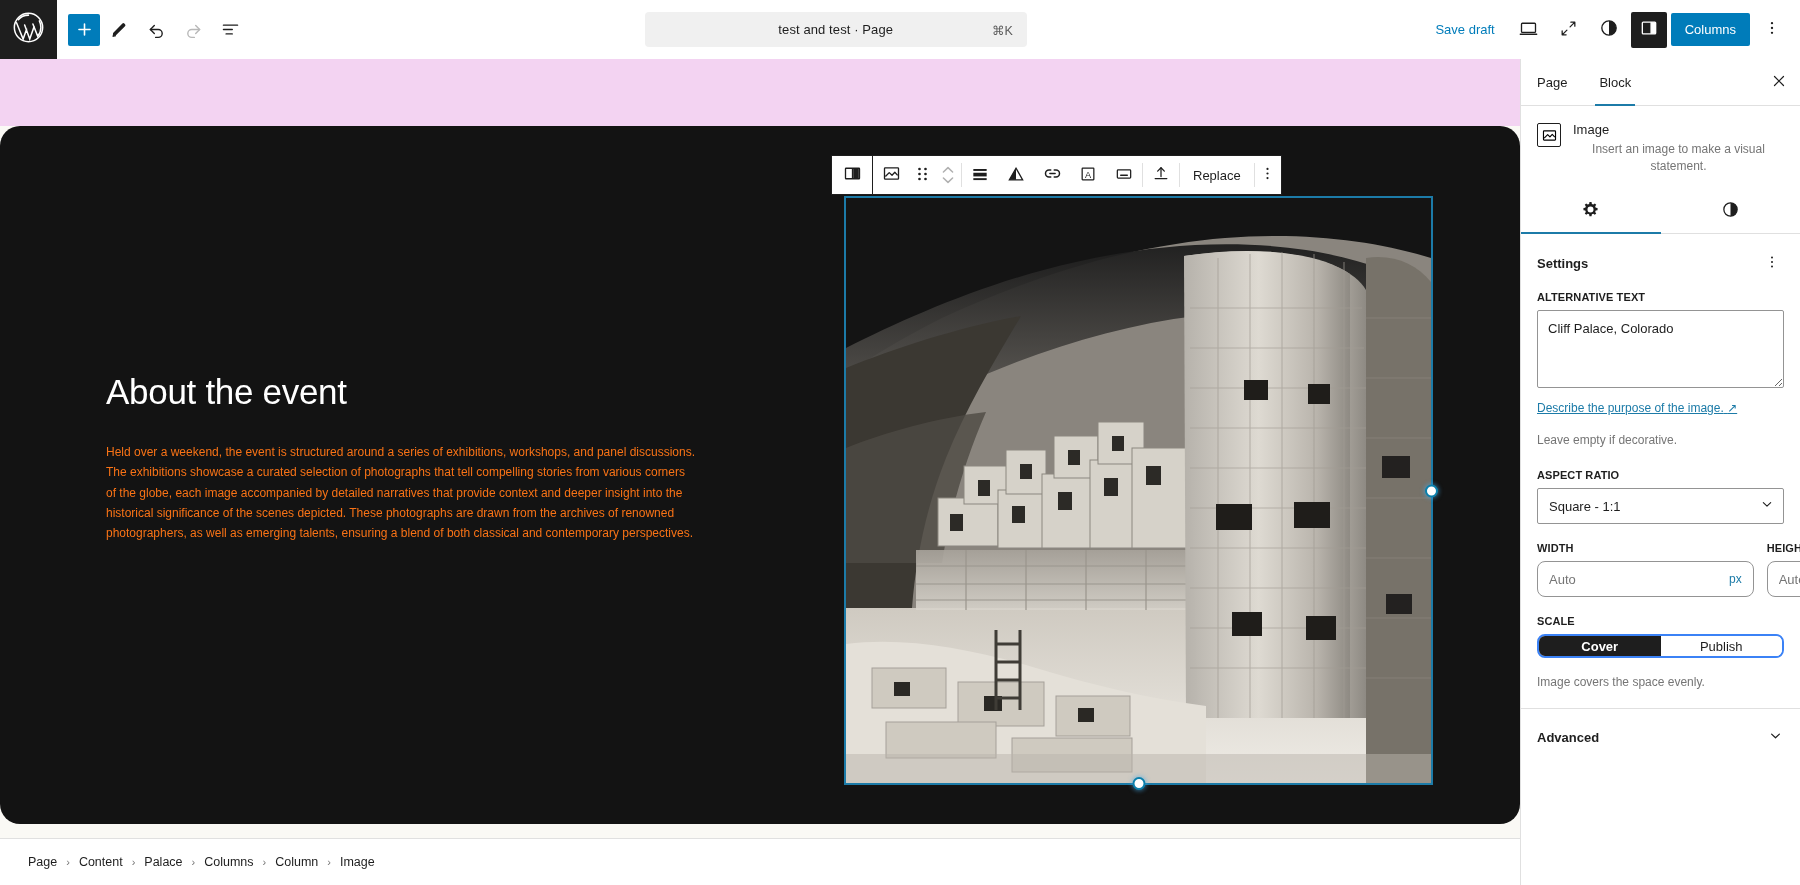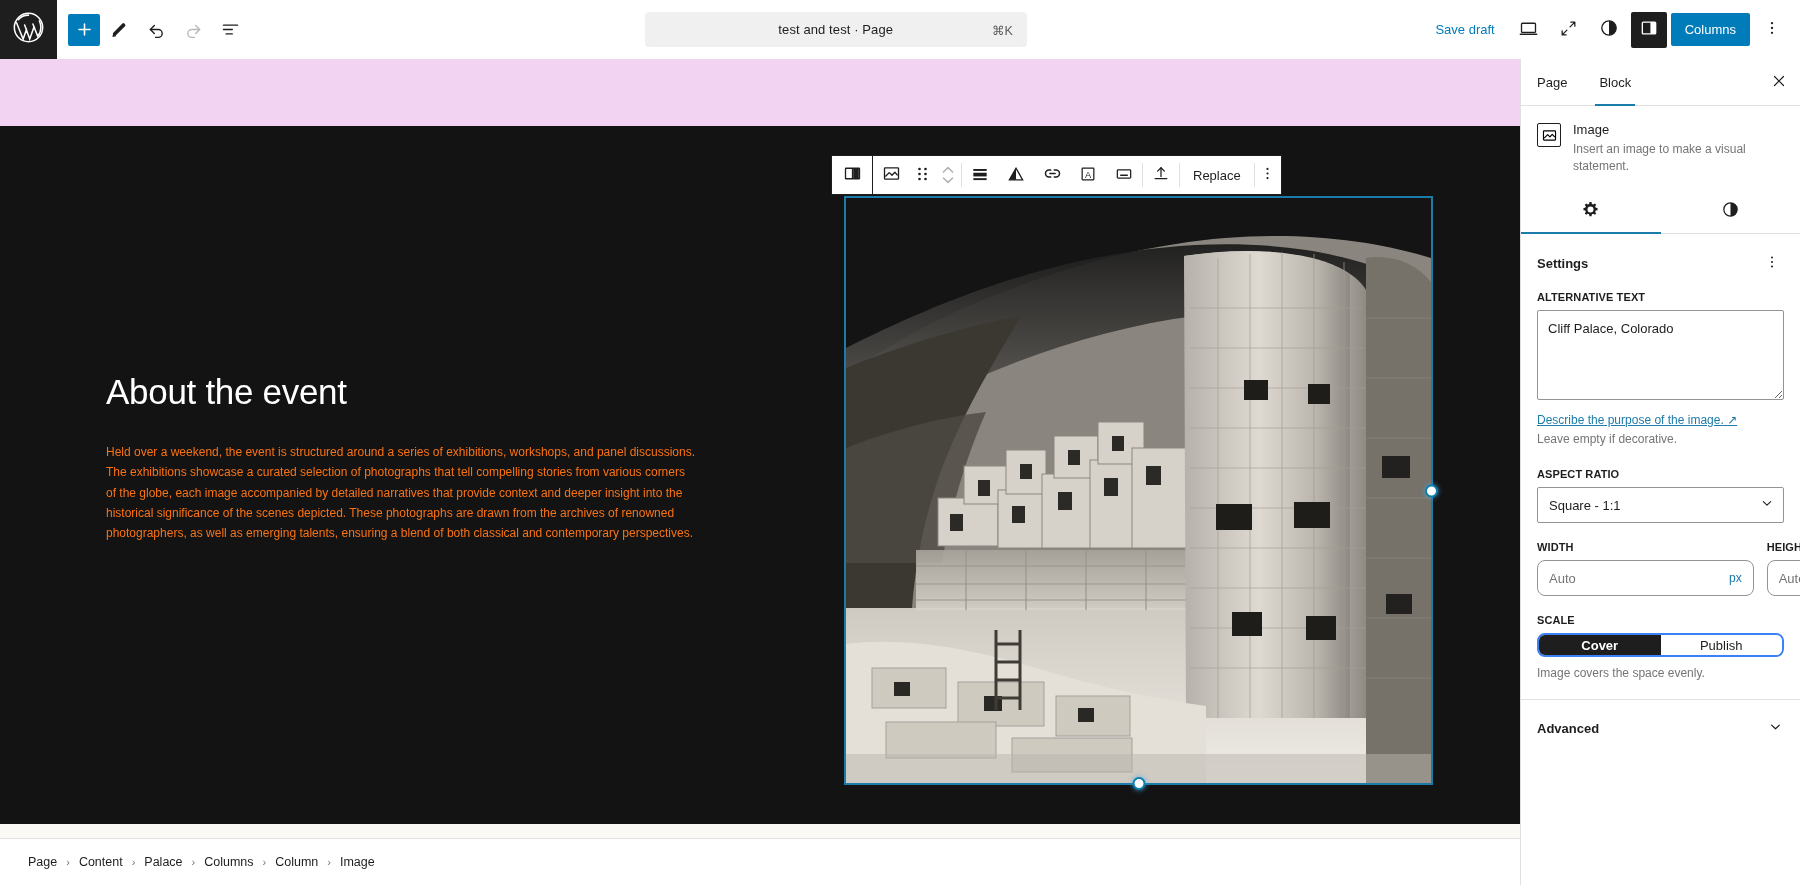--- a/index.html
+++ b/index.html
@@ -74,20 +74,21 @@
     display: flex; flex-direction: column;
   }
   .canvas {
     flex: 1; position: relative; overflow: hidden; background: #faf9f5;
   }
   .band-pink { height: 67px; background: #f3d3f2; }
   .band-dark {
     height: 698px; background: #131313;
     display: flex; align-items: flex-start;
     position: relative;
+    border-radius: 20px;
   }
   .cols { display: flex; width: 100%; padding-top: 66px; }
   .col-left { width: 740px; padding-left: 106px; padding-right: 30px; }
   .col-right { flex: 1; position: relative; }
 
   .heading {
     color: #fff; font-size: 35px; font-weight: 400;
     letter-spacing: -0.3px; line-height: 1.15;
     margin-top: 180px; margin-bottom: 30px;
   }
@@ -180,21 +181,21 @@
   }
   .sb-blockcard {
     display: flex; gap: 12px; padding: 16px 16px 14px 16px;
   }
   .bc-icon {
     width: 24px; height: 24px; border: 1px solid #1e1e1e; border-radius: 2px;
     display: flex; align-items: center; justify-content: center; flex: 0 0 24px;
     margin-top: 1px;
   }
   .bc-title { font-size: 13px; color: #1e1e1e; margin-bottom: 4px; }
-  .bc-desc { font-size: 12px; color: #757575; line-height: 1.45; }
+  .bc-desc { font-size: 12px; color: #757575; line-height: 1.45; text-align: center; }
 
   .sb-subtabs {
     display: flex; border-bottom: 1px solid #e0e0e0; height: 44px;
   }
   .sb-subtab {
     flex: 1; display: flex; align-items: center; justify-content: center;
     background: none; border: none; cursor: pointer; position: relative; color: #1e1e1e;
   }
   .sb-subtab.active::after {
     content: ''; position: absolute; left: 0; right: 0; bottom: -1px; height: 2px; background: #1c7ba8;
@@ -203,29 +204,29 @@
   .sb-section { padding: 16px; }
   .sec-head { display: flex; align-items: center; justify-content: space-between; margin-bottom: 14px; }
   .sec-title { font-size: 13px; font-weight: bold; color: #1e1e1e; }
   .sec-more { background: none; border: none; cursor: pointer; color: #1e1e1e; display: flex; padding: 4px; }
 
   .field-label {
     font-size: 11px; font-weight: bold; text-transform: uppercase;
     letter-spacing: 0.1px; color: #1e1e1e; display: block; margin-bottom: 7px;
   }
   .alt-textarea {
-    width: 100%; height: 90px; border: 1px solid #949494; border-radius: 2px;
+    width: 100%; height: 78px; border: 1px solid #949494; border-radius: 2px;
     font-family: "Liberation Sans", sans-serif; font-size: 13px; color: #1e1e1e;
     padding: 9px 10px; resize: vertical; background: #fff; line-height: 1.4;
   }
   .help-link {
     font-size: 12px; color: #1c7ba8; text-decoration: underline; cursor: pointer;
     display: inline-block; margin-top: 9px;
   }
-  .help-note { font-size: 12px; color: #757575; margin-top: 3px; line-height: 1.45; }
+  .help-note { font-size: 12px; color: #757575; margin-top: 16px; line-height: 1.45; }
 
   .select-wrap { position: relative; margin-bottom: 0; }
   .select-box {
     width: 100%; height: 36px; border: 1px solid #949494; border-radius: 2px;
     background: #fff; font-size: 13px; color: #1e1e1e; padding: 0 30px 0 11px;
     display: flex; align-items: center; cursor: pointer;
   }
   .select-chev { position: absolute; right: 9px; top: 50%; transform: translateY(-50%); pointer-events: none; color: #1e1e1e; }
 
   .wh-row { display: flex; gap: 13px; }
@@ -726,21 +727,21 @@
             </div>
           </div>
         </div>
 
         <div class="mt14">
           <label class="field-label">Scale</label>
           <div class="toggle-group">
             <button class="toggle-opt selected">Cover</button>
             <button class="toggle-opt">Publish</button>
           </div>
-          <div class="help-note" style="margin-top:8px">Image covers the space evenly.</div>
+          <div class="help-note" style="">Image covers the space evenly.</div>
         </div>
       </div>
 
       <div class="sb-divider"></div>
       <div class="advanced-row">
         <span class="advanced-label">Advanced</span>
         <span>
           <svg width="17" height="17" viewBox="0 0 24 24" fill="none" stroke="#1e1e1e" stroke-width="1.7">
               <path d="M6.5 10 L12 15.2 L17.5 10" stroke-linecap="round" stroke-linejoin="round"></path>
             </svg>

